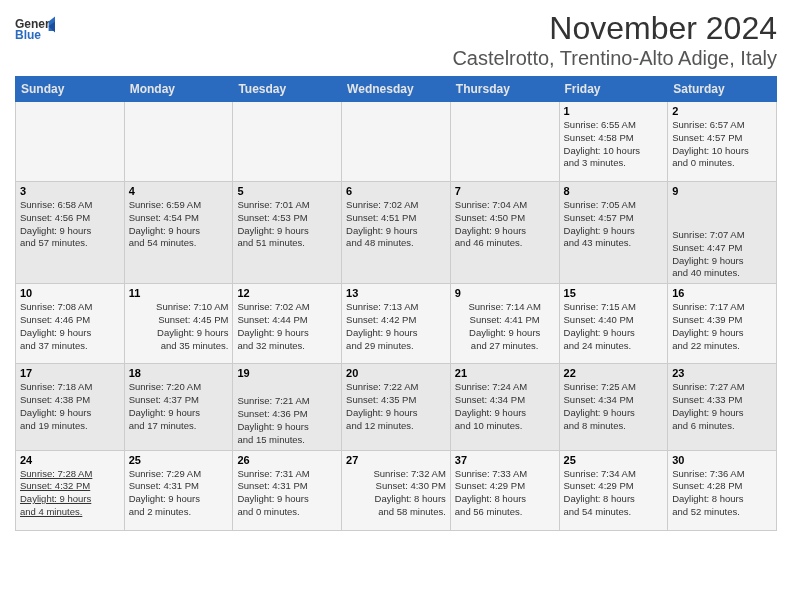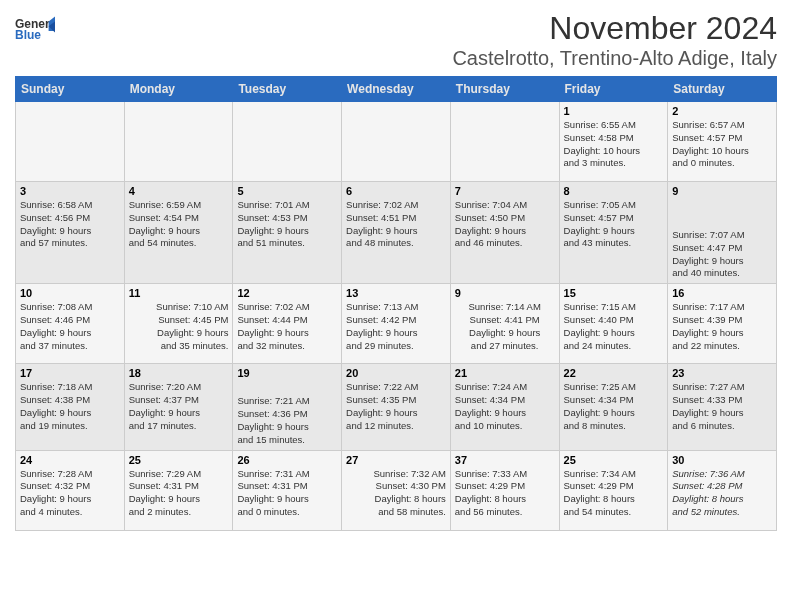--- a/index.html
+++ b/index.html
@@ -287,21 +287,21 @@
           <span class="day-num">23</span>
           <div class="day-info" style="white-space: pre-line;">Sunrise: 7:27 AM
 Sunset: 4:33 PM
 Daylight: 9 hours
 and 6 minutes.</div>
         </td>
       </tr>
       <tr>
         <td>
           <span class="day-num">24</span>
-          <div class="day-info" style="white-space: pre-line;">Sunrise: 7:28 AM
+          <div class="day-info" style="white-space: pre-line; text-decoration: underline;">Sunrise: 7:28 AM
 Sunset: 4:32 PM
 Daylight: 9 hours
 and 4 minutes.</div>
         </td>
         <td>
           <span class="day-num">25</span>
           <div class="day-info" style="white-space: pre-line;">Sunrise: 7:29 AM
 Sunset: 4:31 PM
 Daylight: 9 hours
 and 2 minutes.</div>
@@ -329,20 +329,20 @@
         </td>
         <td>
           <span class="day-num">25</span>
           <div class="day-info" style="white-space: pre-line;">Sunrise: 7:34 AM
 Sunset: 4:29 PM
 Daylight: 8 hours
 and 54 minutes.</div>
         </td>
         <td>
           <span class="day-num">30</span>
-          <div class="day-info" style="white-space: pre-line; font-style: italic;">Sunrise: 7:36 AM
+          <div class="day-info" style="white-space: pre-line;">Sunrise: 7:36 AM
 Sunset: 4:28 PM
 Daylight: 8 hours
 and 52 minutes.</div>
         </td>
       </tr>
     </tbody>
 </table>
 
 </body></html>

